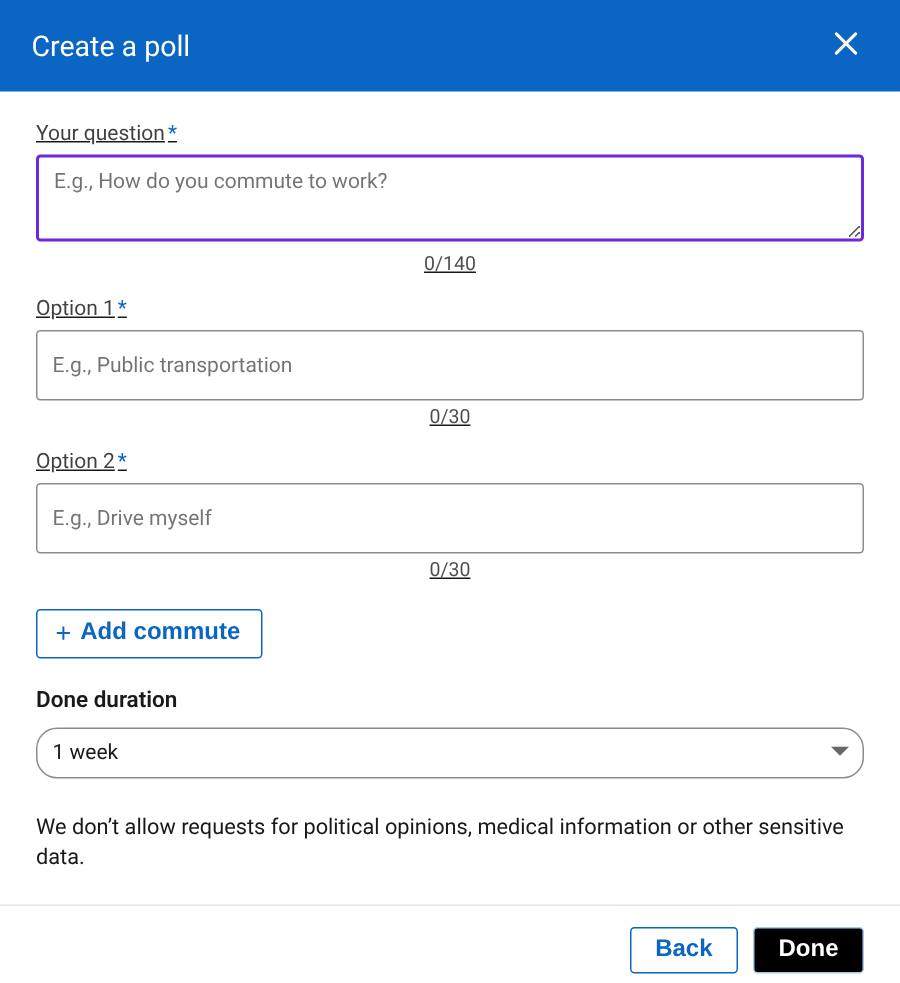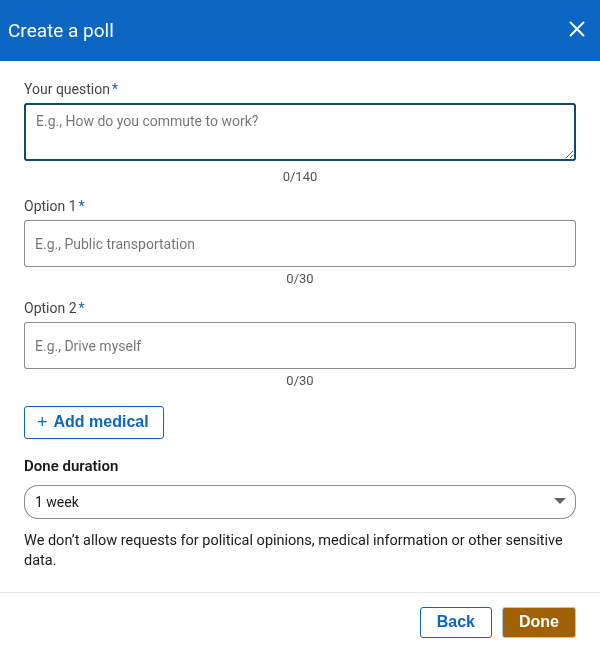--- a/index.html
+++ b/index.html
@@ -14,53 +14,53 @@
       width: 600px;
       display: flex;
       flex-direction: column;
     }
     .header {
       background: #0a66c2;
       color: #fff;
       display: flex;
       align-items: center;
       justify-content: space-between;
-      padding: 14px 8px;
+      padding: 14px 21px;
     }
     .header-title {
       font-size: 19px;
       font-weight: 400;
     }
     .close-btn {
       background: none;
       border: none;
       cursor: pointer;
       padding: 4px;
       display: flex;
       align-items: center;
       justify-content: center;
     }
     .close-btn svg { width: 22px; height: 22px; }
     .body {
       padding: 20px 24px 10px 24px;
     }
-    .field-group { margin-bottom: 14px; }
+    .field-group { margin-bottom: 14px; text-decoration: underline; }
     .field-label {
       font-size: 14px;
       color: rgba(0,0,0,0.75);
       margin-bottom: 6px;
       display: block;
     }
     .required-star {
       color: #0a66c2;
       margin-left: 2px;
     }
     .textarea {
       width: 100%;
-      border: 2px solid #0c4a6e;
+      border: 2px solid #6d28d9;
       border-radius: 3px;
       padding: 8px 10px;
       font-size: 14px;
       font-family: inherit;
       resize: vertical;
       height: 58px;
       outline: none;
       color: rgba(0,0,0,0.9);
     }
     .textarea::placeholder, .text-input::placeholder {
@@ -127,21 +127,21 @@
       position: absolute;
       right: 10px;
       top: 50%;
       transform: translateY(-50%);
       pointer-events: none;
     }
     .select-caret svg { width: 12px; height: 12px; fill: rgba(0,0,0,0.6); }
     .disclaimer {
       font-size: 14.5px;
       color: rgba(0,0,0,0.9);
-      margin-top: 12px;
+      margin-top: 23px;
       line-height: 1.35;
     }
     .footer {
       border-top: 1px solid rgba(0,0,0,0.1);
       padding: 14px 24px;
       display: flex;
       justify-content: flex-end;
       gap: 10px;
       margin-top: 12px;
     }
@@ -151,21 +151,21 @@
       padding: 5px 16px 6px;
       border-radius: 3px;
       cursor: pointer;
     }
     .btn-back {
       background: #fff;
       color: #0a66c2;
       border: 1px solid #0a66c2;
     }
     .btn-done {
-      background: #a16207;
+      background: #000000;
       color: #fff;
       border: 1px solid #a9c8e8;
       cursor: default;
     }
   </style>
 </head>
 <body>
 
 <div class="modal">
 
@@ -202,21 +202,21 @@
     <div class="field-group">
       <label class="field-label">
         <span>Option 2</span><span class="required-star">*</span>
       </label>
       <input type="text" class="text-input" placeholder="E.g., Drive myself" style="">
       <div class="counter">0/30</div>
     </div>
 
     <button class="add-option-btn">
       <span class="plus">+</span>
-      <span>Add medical</span>
+      <span>Add commute</span>
     </button>
 
     <div>
       <label class="duration-label">Done duration</label>
       <div class="select-wrap">
         <select class="select">
           <option>1 week</option>
         </select>
         <span class="select-caret">
           <svg viewBox="0 0 10 10">

